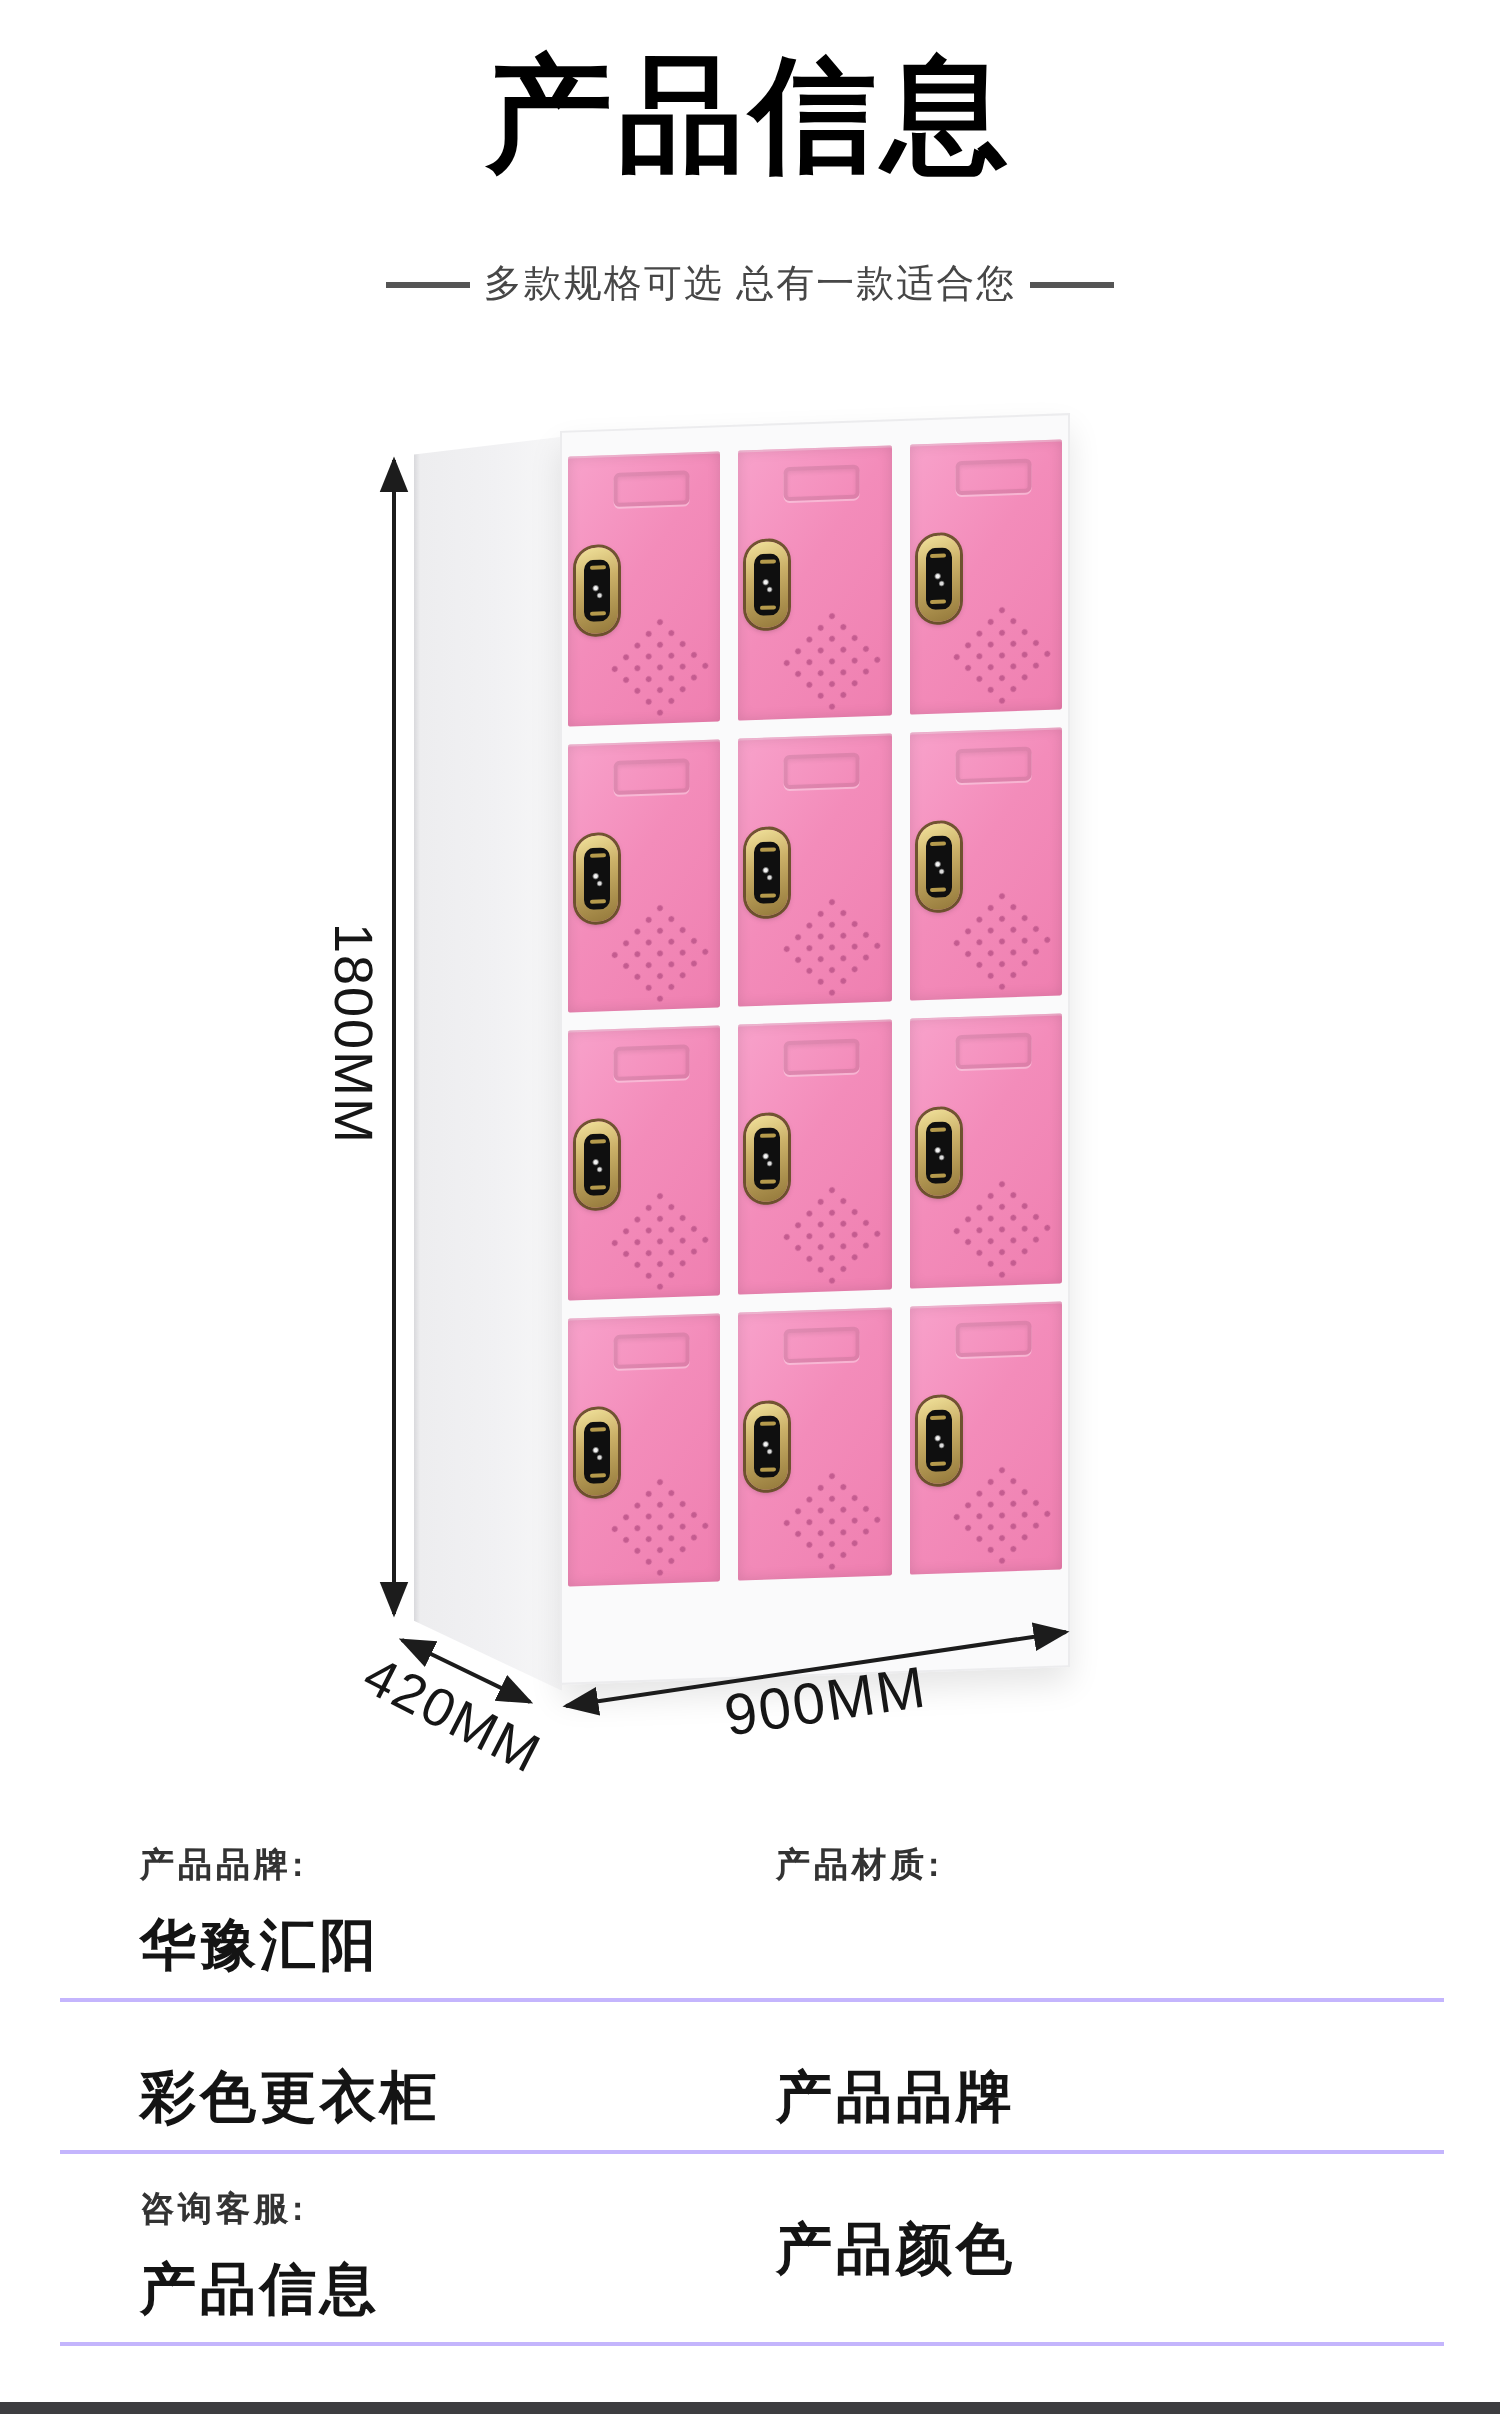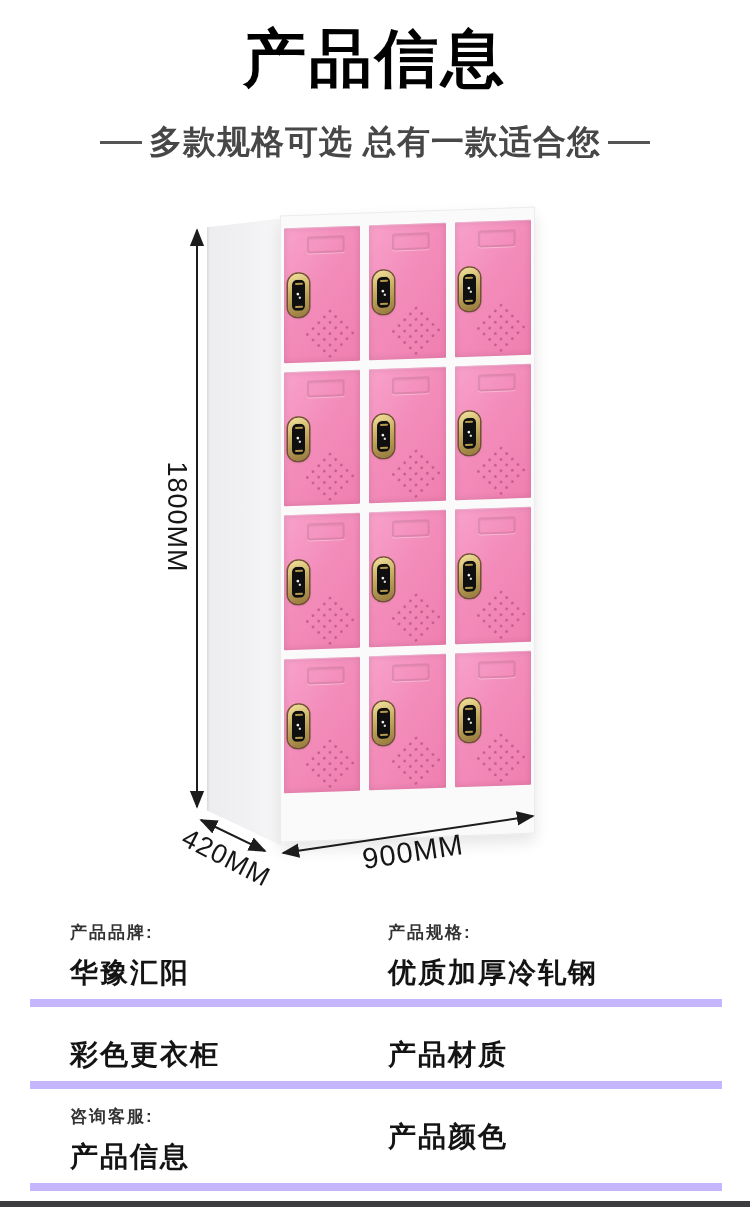--- a/index.html
+++ b/index.html
@@ -6,21 +6,21 @@
   html,body { width:750px; height:1207px; background:#ffffff; overflow:hidden;
               font-family:"Liberation Sans", sans-serif; }
   .page { position:relative; width:750px; height:1207px; background:#fff; }
 
   
   .title { position:absolute; top:24px; left:0; width:750px; text-align:center;
            font-size:63px; font-weight:900; color:#000; letter-spacing:3px; line-height:1.1; }
   .subtitle-row { position:absolute; top:126px; left:0; width:750px; height:32px;
                   display:flex; align-items:center; justify-content:center; gap:7px; }
   .subtitle-dash { width:42px; height:3px; background:#555; }
-  .subtitle-text { font-size:33px; font-weight:700; color:#474747; letter-spacing:1px; white-space:nowrap; }
+  .subtitle-text { font-size:19px; font-weight:400; color:#474747; letter-spacing:1px; white-space:nowrap; }
 
   
   .scene { position:absolute; left:160px; top:207px; width:440px; height:700px; }
   .cabinet { position:absolute; left:0; top:0; width:440px; height:680px;
              transform:skewY(-2deg); transform-origin:47px 0; }
   .side-panel { position:absolute; left:47px; top:14px; width:74px; height:627px;
                 background:linear-gradient(to right,#d9d9dc 0,#ededef 3px,#f1f1f3 55%,#f7f7f8 100%);
                 clip-path:polygon(0 1%,100% 0,100% 100%,0 94%); }
   .front-face { position:absolute; left:120px; top:11px; width:255px; height:627px;
                 background:#fafafb; border:1px solid #ececee;
@@ -52,21 +52,21 @@
   
   .dim-svg { position:absolute; left:0; top:0; width:750px; height:1207px; pointer-events:none; }
   .dim-label { position:absolute; white-space:nowrap; color:#161616; font-size:27px;
                font-weight:400; letter-spacing:1px; }
   .dim-height { left:176px; top:517px; transform:translate(-50%,-50%) rotate(90deg); }
   .dim-depth  { left:226px; top:858px; transform:translate(-50%,-50%) rotate(27deg); }
   .dim-width  { left:413px; top:852px; font-size:29px; transform:translate(-50%,-50%) rotate(-8.5deg); }
 
   
   .spec-table { position:absolute; left:30px; top:905px; width:692px; }
-  .spec-row { display:flex; border-bottom:8px solid #c4b5fd; padding:18px 0 9px 0; }
+  .spec-row { display:flex; border-bottom:2px solid #c4b5fd; padding:18px 0 9px 0; }
   .spec-cell { width:50%; }
   .cell-left  { padding-left:40px; }
   .cell-right { padding-left:12px; }
   .spec-label { font-size:17px; color:#333; font-weight:600; letter-spacing:2px; line-height:1.2; }
   .spec-value { font-size:28px; color:#141414; font-weight:700; letter-spacing:2px;
                 margin-top:13px; line-height:1.2; }
 
   .footer-bar { position:absolute; left:0; top:1201px; width:750px; height:6px; background:#3d3d40; }
 </style>
 </head>
@@ -201,31 +201,30 @@
   <div class="dim-label dim-width">900MM</div>
 
   <div class="spec-table">
 
     <div class="spec-row">
       <div class="spec-cell cell-left">
         <div class="spec-label">产品品牌:</div>
         <div class="spec-value">华豫汇阳</div>
       </div>
       <div class="spec-cell cell-right">
-        <div class="spec-label">产品规格:</div>
-        <div class="spec-value">优质加厚冷轧钢</div>
+        <div class="spec-label">产品材质:</div>
       </div>
     </div>
 
     <div class="spec-row">
       <div class="spec-cell cell-left">
         <div class="spec-value">彩色更衣柜</div>
       </div>
       <div class="spec-cell cell-right">
-        <div class="spec-value">产品材质</div>
+        <div class="spec-value">产品品牌</div>
       </div>
     </div>
 
     <div class="spec-row">
       <div class="spec-cell cell-left">
         <div class="spec-label">咨询客服:</div>
         <div class="spec-value">产品信息</div>
       </div>
       <div class="spec-cell cell-right">
         <div class="spec-value">产品颜色</div>

